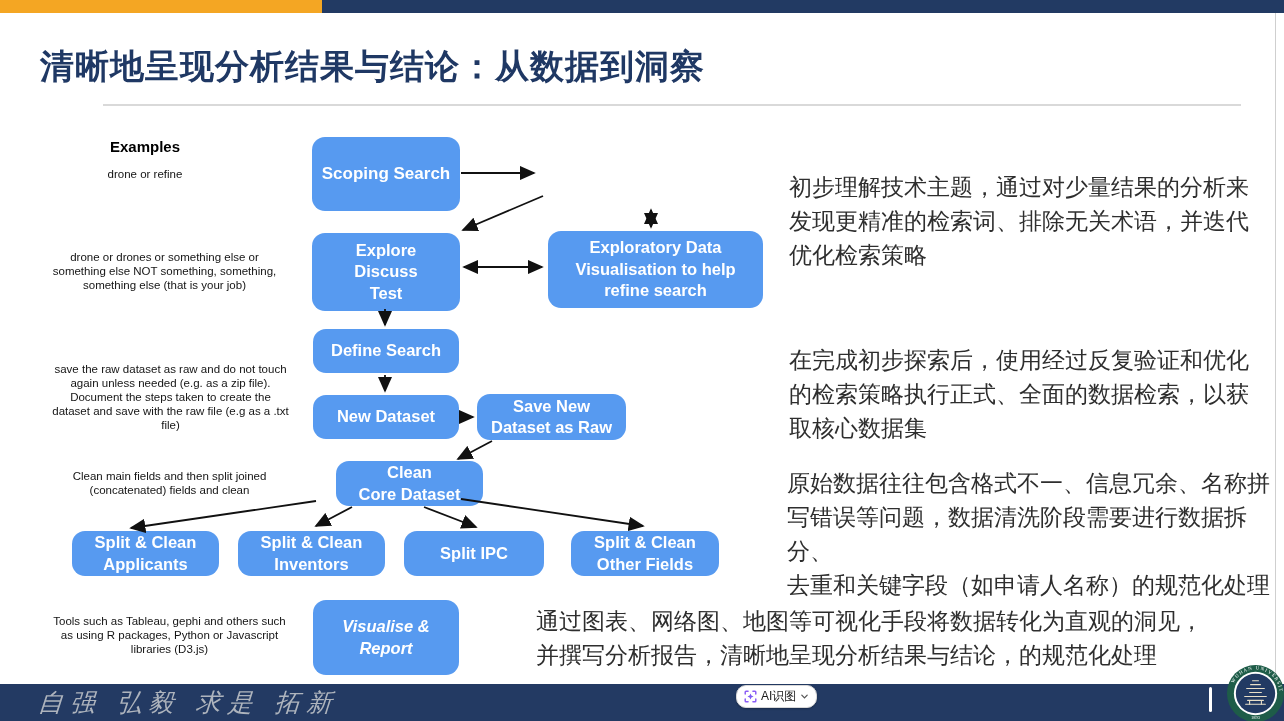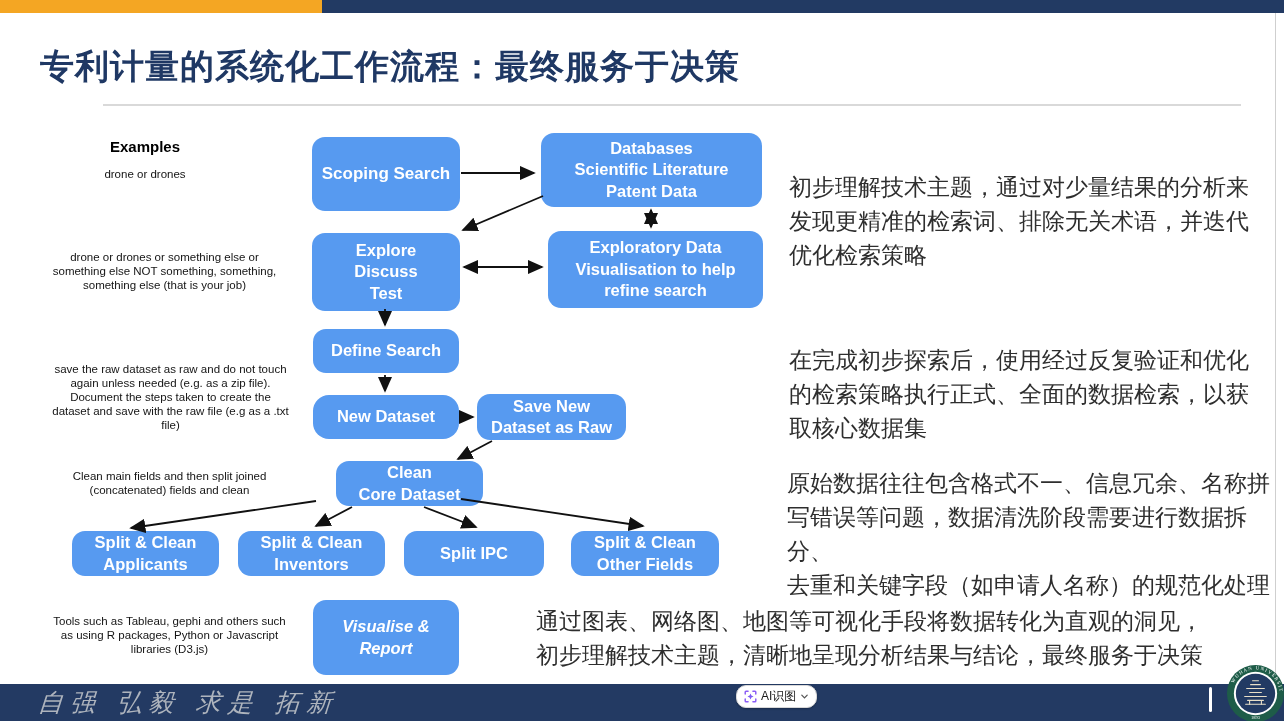--- a/index.html
+++ b/index.html
@@ -26,21 +26,21 @@
   .note.n4{left:32px;top:614px;width:275px;}
   
   .fc-box{position:absolute;background:#579AF0;color:#fff;border-radius:13px;
           display:flex;align-items:center;justify-content:center;text-align:center;
           font-weight:600;font-size:16.5px;line-height:1.3;white-space:pre-line;}
   .b0{left:312px;top:137px;width:148px;height:74px;font-size:17px;}
   .b1{left:541px;top:133px;width:221px;height:74px;}
   .b2{left:312px;top:233px;width:148px;height:78px;}
   .b3{left:548px;top:231px;width:215px;height:77px;}
   .b4{left:313px;top:329px;width:146px;height:44px;}
-  .b5{left:313px;top:395px;width:146px;height:44px;border-radius:16px;}
+  .b5{left:313px;top:395px;width:146px;height:44px;}
   .b6{left:477px;top:394px;width:149px;height:46px;}
   .b7{left:312px;top:461px;width:147px;height:45px;margin-left:24px;}
   .b8{left:72px;top:531px;width:147px;height:45px;}
   .b9{left:238px;top:531px;width:147px;height:45px;}
   .b10{left:404px;top:531px;width:140px;height:45px;}
   .b11{left:571px;top:531px;width:148px;height:45px;}
   .b12{left:313px;top:600px;width:146px;height:75px;font-style:italic;}
   .arrows{position:absolute;left:0;top:0;pointer-events:none;}
   
   .para{position:absolute;font-family:"Liberation Serif","DejaVu Serif",serif;
@@ -64,45 +64,42 @@
 </head>
 <body>
 
 <div class="screen">
 
   <div class="topbar">
     <div class="orange"></div>
     <div class="navy"></div>
   </div>
 
-  <div class="page-title">专利计量的系统化工作流程：最终服务于决策</div>
+  <div class="page-title">清晰地呈现分析结果与结论：从数据到洞察</div>
   <div class="title-rule"></div>
   <div class="right-edge"></div>
 
 
   <div class="examples-heading">Examples</div>
-  <div class="note n0">drone or drones</div>
+  <div class="note n0">drone or refine</div>
   <div class="note n1">drone or drones or something else or
 something else NOT something, something,
 something else (that is your job)</div>
   <div class="note n2">save the raw dataset as raw and do not touch
 again unless needed (e.g. as a zip file).
 Document the steps taken to create the
 dataset and save with the raw file (e.g as a .txt
 file)</div>
   <div class="note n3">Clean main fields and then split joined
 (concatenated) fields and clean</div>
   <div class="note n4">Tools such as Tableau, gephi and others such
 as using R packages, Python or Javascript
 libraries (D3.js)</div>
 
   <div class="fc-box b0">Scoping Search</div>
-  <div class="fc-box b1">Databases
-Scientific Literature
-Patent Data</div>
   <div class="fc-box b2">Explore
 Discuss
 Test</div>
   <div class="fc-box b3">Exploratory Data
 Visualisation to help
 refine search</div>
   <div class="fc-box b4">Define Search</div>
   <div class="fc-box b5">New Dataset</div>
   <div class="fc-box b6">Save New
 Dataset as Raw</div>
@@ -143,21 +140,21 @@
   <div class="para p0">初步理解技术主题，通过对少量结果的分析来
 发现更精准的检索词、排除无关术语，并迭代
 优化检索策略</div>
   <div class="para p1">在完成初步探索后，使用经过反复验证和优化
 的检索策略执行正式、全面的数据检索，以获
 取核心数据集</div>
   <div class="para p2">原始数据往往包含格式不一、信息冗余、名称拼
 写错误等问题，数据清洗阶段需要进行数据拆分、
 去重和关键字段（如申请人名称）的规范化处理</div>
   <div class="para p3">通过图表、网络图、地图等可视化手段将数据转化为直观的洞见，
-初步理解技术主题，清晰地呈现分析结果与结论，最终服务于决策</div>
+并撰写分析报告，清晰地呈现分析结果与结论，的规范化处理</div>
 
   <div class="footer-bar"></div>
   <div class="motto">自强 弘毅 求是 拓新</div>
 
   <div class="ai-button">
     <svg width="13" height="13" viewBox="0 0 16 16">
       <g stroke="#8A5CF6" stroke-width="1.8" fill="none" stroke-linecap="round">
         <path d="M1.5 5 V2.5 Q1.5 1.5 2.5 1.5 H5"></path>
         <path d="M11 1.5 H13.5 Q14.5 1.5 14.5 2.5 V5"></path>
         <path d="M14.5 11 V13.5 Q14.5 14.5 13.5 14.5 H11"></path>

